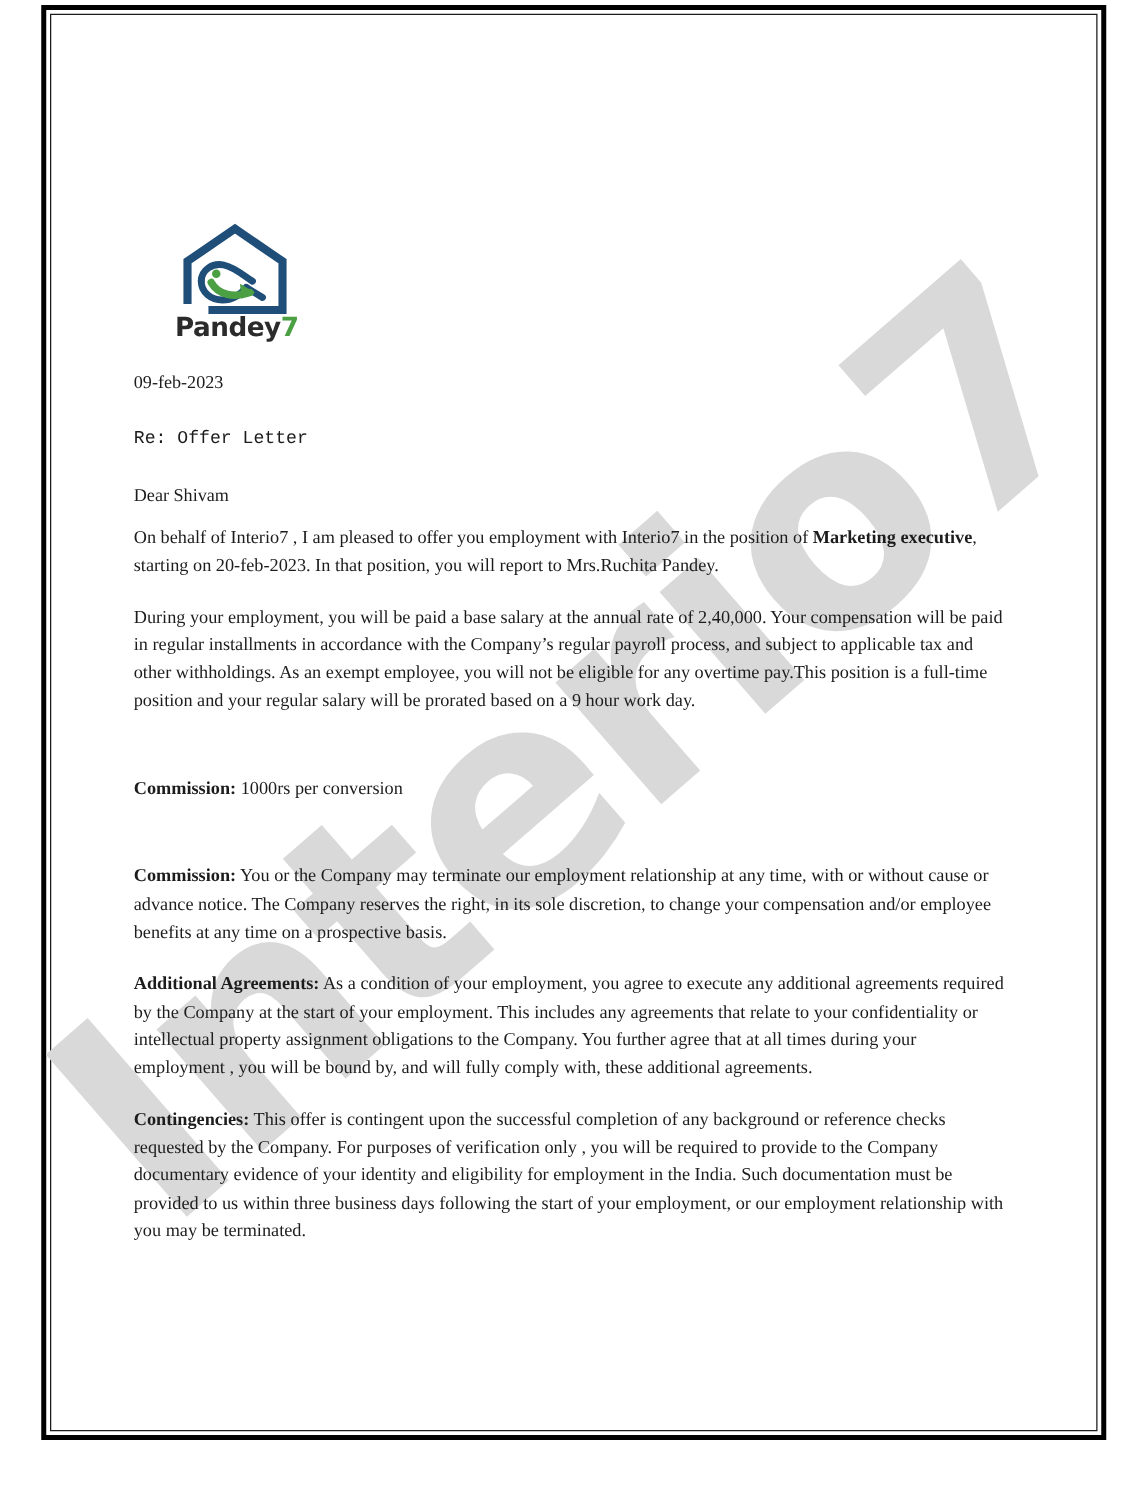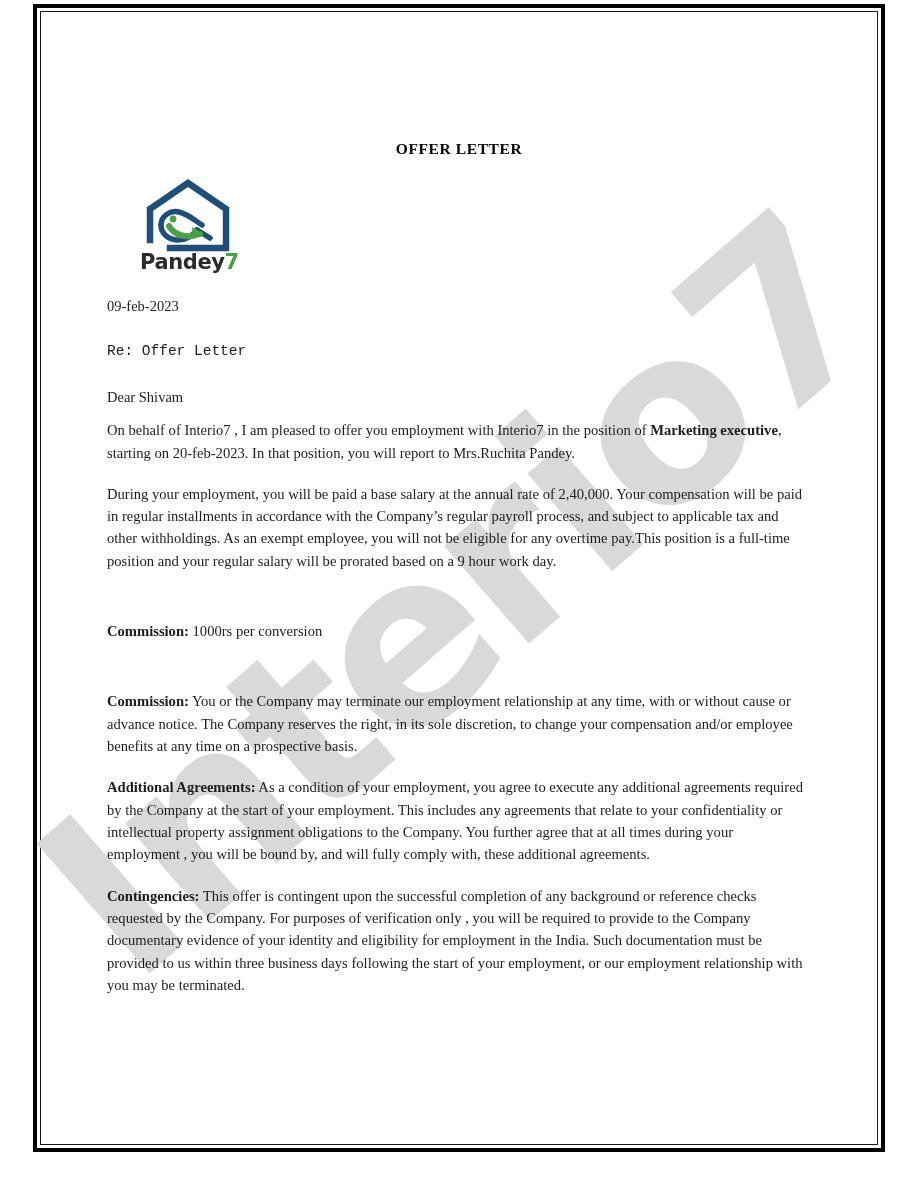--- a/index.html
+++ b/index.html
@@ -140,21 +140,20 @@
 
 <div class="page">
 
   <div class="frame-outer"></div>
   <div class="frame-inner"></div>
 
   <div class="watermark">Interio7</div>
 
   <div class="content">
 
-    <div class="doc-title">OFFER LETTER</div>
 
     <div class="logo-block">
       <svg class="logo-mark" width="96" height="76" viewBox="0 0 96 76">
 
         <path d="M10 62 L10 31 L48 5 L86 31 L86 70 L30 70" fill="none" stroke="#1f4e79" stroke-width="6.5" stroke-linecap="square" stroke-linejoin="miter"></path>
 
         <path d="M21 47 C21 38 30 32 39 34 C48 36 54 42 62 47" fill="none" stroke="#1f4e79" stroke-width="5.5" stroke-linecap="round"></path>
         <path d="M21 47 C21 56 29 62 38 62 C47 62 53 57 57 52" fill="none" stroke="#1f4e79" stroke-width="5.5" stroke-linecap="round"></path>
 
         <path d="M57 52 L70 60" fill="none" stroke="#1f4e79" stroke-width="5.5" stroke-linecap="round"></path>

